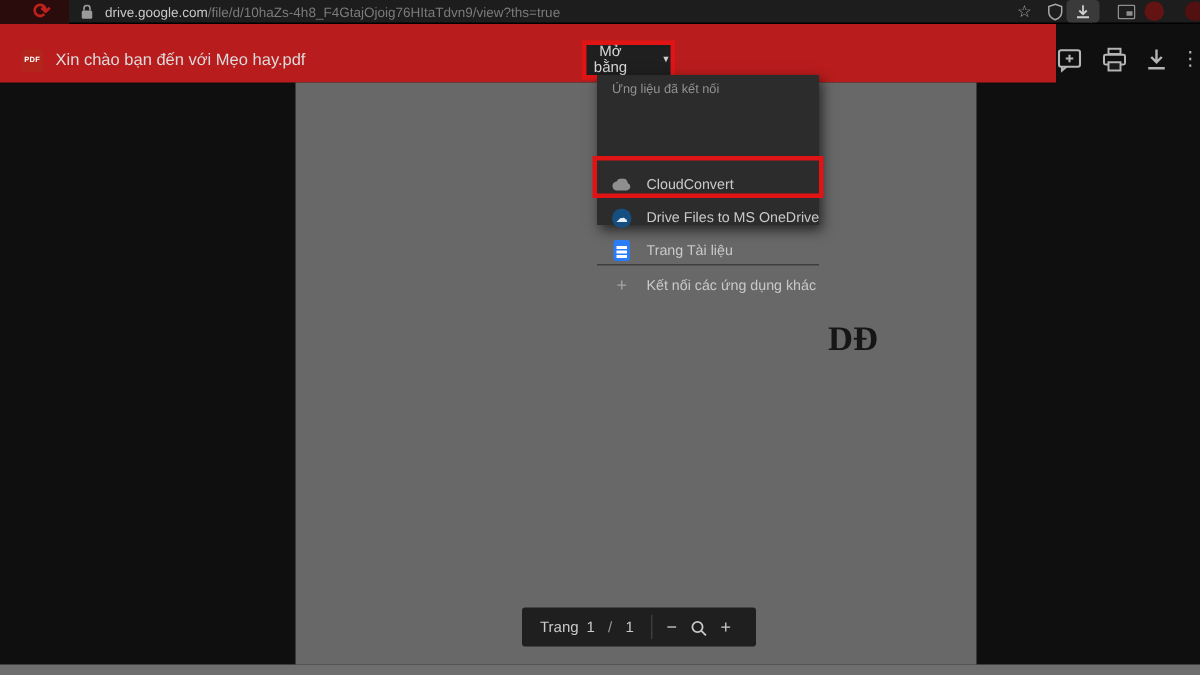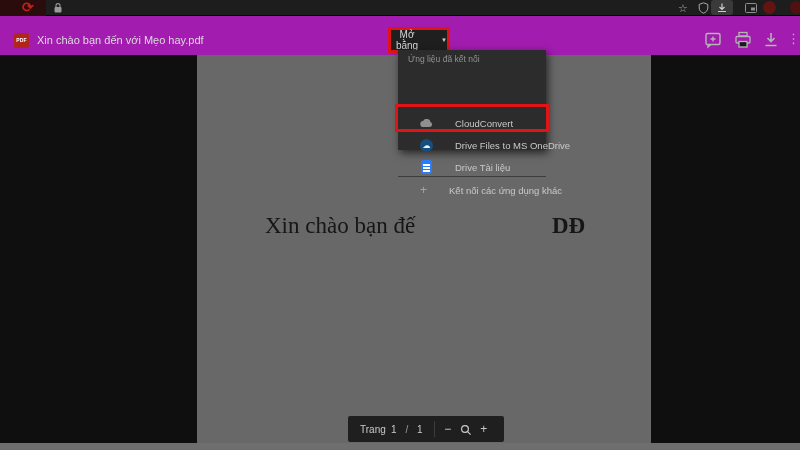--- a/index.html
+++ b/index.html
@@ -16,56 +16,56 @@
   #lock-icon { left:54px; top:3px; }
   #url-text { left:70px; top:2px; font-size:9px; line-height:12px; color:#c9c9c9; white-space:nowrap; }
   #url-text .dim { color:#7b7b7b; }
   .chrome-ico { top:1px; width:14px; height:14px; color:#a8a8a8; font-size:11px;
     line-height:14px; text-align:center; }
   #dl-chip { left:711px; top:0px; width:22px; height:15px; background:#3a3a3a; border-radius:3px; }
   #avatar-red { left:763px; top:1px; width:13px; height:13px; border-radius:50%; background:#641313; }
   #avatar-red2 { left:790px; top:1px; width:13px; height:13px; border-radius:50%; background:#531010; }
 
   
-  #viewer-header { left:0; top:16px; width:800px; height:39px; background:#a21caf; }
+  #viewer-header { left:0; top:16px; width:704px; height:39px; background:#b91c1c; }
   #pdf-badge { left:14px; top:17px; width:15px; height:15px; background:#b3251c; border-radius:2px;
     color:#fff; font-size:5px; font-weight:bold; line-height:15px; text-align:center; letter-spacing:.2px; }
   #file-name { left:37px; top:14px; font-size:11px; line-height:20px; color:#dcdcdc; white-space:nowrap; }
   .annotation { border:3px solid #e01414; }
   #open-with-annot { left:388px; top:11px; width:62px; height:26px; }
   #open-with-btn { width:100%; height:100%; background:#1f1f1f; border:none; cursor:pointer;
     color:#d6d6d6; font-size:10px; font-family:"Liberation Sans",sans-serif;
     display:flex; align-items:center; justify-content:center; gap:18px; }
   #open-with-btn .caret { font-size:6px; color:#cfcfcf; }
   .hdr-ico { top:15px; width:18px; height:18px; color:#b5b5b5; }
   .hdr-ico svg { width:100%; height:100%; }
   #dots-icon { top:14px; font-size:13px; line-height:18px; color:#b5b5b5; text-align:center; width:10px; }
 
   
   #pdf-page { left:197px; top:55px; width:454px; height:388px; background:#686868; }
   .doc-text { top:103px; font-family:"Liberation Serif", serif; font-size:23px; color:#161616; white-space:nowrap; }
   #doc-text-left { left:265px; }
   #doc-text-right { left:552px;font-weight:bold; }
 
   
-  #pager { left:348px; top:416px; width:156px; height:26px; background:#1f1f1f; border-radius:2px;
+  #pager { left:348px; top:405px; width:156px; height:26px; background:#1f1f1f; border-radius:2px;
     display:flex; align-items:center; color:#c9c9c9; font-size:10px; }
   #pager .lbl { margin-left:12px; }
   #pager .num { width:16px; text-align:center; }
   #pager .slash { width:10px; text-align:center; color:#9a9a9a; }
   #pager .divider { width:1px; height:16px; background:#3d3d3d; margin:0 4px 0 6px; }
   .pager-btn { width:18px; height:18px; border:none; background:transparent; color:#c9c9c9;
     font-size:12px; line-height:18px; text-align:center; cursor:pointer; padding:0; }
   .pager-btn svg { width:12px; height:12px; vertical-align:middle; }
 
   
   #dropdown { left:398px; top:50px; width:148px; height:100px; background:#2c2c2c;
     box-shadow:2px 3px 8px rgba(0,0,0,.65); }
   #dd-header { left:10px; top:4px; font-size:8.5px; color:#929292; }
-  .dd-item { left:12px; width:148px; height:22px; display:flex; align-items:center; cursor:pointer;gap:12px; }
+  .dd-item { left:0; width:148px; height:22px; display:flex; align-items:center; cursor:pointer; }
   .dd-item .ico { width:13px; margin-left:10px; display:flex; justify-content:center; }
   .dd-item .txt { margin-left:10px; font-size:9.5px; color:#c9c9c9; white-space:nowrap; }
   #dd-item-0 { top:62px; } #dd-item-1 { top:84px; } #dd-item-2 { top:106px; } #dd-item-3 { top:129px; }
   #dd-sep { left:0; top:126px; width:148px; height:1px; background:#3e3e3e; }
   #docs-annot { left:395px; top:104px; width:154px; height:28px; }
   #docs-icon { width:11px; height:14px; background:#2a7cf7; border-radius:2px; position:relative; }
   #docs-icon i { position:absolute; left:2px; right:2px; height:1.5px; background:#fff; }
   #docs-icon i:nth-child(1){ top:4px; } #docs-icon i:nth-child(2){ top:7px; } #docs-icon i:nth-child(3){ top:10px; }
   #onedrive-icon { width:13px; height:13px; border-radius:50%; background:#164e80; color:#e8f2fb;
     font-size:8px; line-height:13px; text-align:center; }
@@ -79,20 +79,21 @@
 
 <div id="stage">
 
   <div id="browser-bar" class="abs">
     <div id="reload-blob" class="abs"></div>
     <div id="reload-glyph" class="abs">⟳</div>
     <svg id="lock-icon" class="abs" width="8" height="10" viewBox="0 0 8 10">
       <rect x="0.5" y="4" width="7" height="5.5" rx="1" fill="#9a9a9a"></rect>
       <path d="M2 4 V2.6 a2 2 0 0 1 4 0 V4" fill="none" stroke="#9a9a9a" stroke-width="1.1"></path>
     </svg>
+    <div id="url-text" class="abs"><span>drive.google.com</span><span class="dim">/file/d/10haZs-4h8_F4GtajOjoig76HItaTdvn9/view?ths=true</span></div>
     <div class="chrome-ico abs" style="left:676px;">☆</div>
     <svg class="abs" style="left:698px; top:2px;" width="11" height="12" viewBox="0 0 11 12">
       <path d="M5.5 0.8 L9.8 2.4 V6 c0 2.6-2 4.3-4.3 5.2 C3.2 10.3 1.2 8.6 1.2 6 V2.4 Z" fill="none" stroke="#a8a8a8" stroke-width="1"></path>
     </svg>
     <div id="dl-chip" class="abs"></div>
     <svg class="abs" style="left:717px; top:3px;" width="10" height="10" viewBox="0 0 10 10">
       <path d="M5 0.5 V6 M2.5 4 L5 6.5 L7.5 4 M1 8.5 H9" fill="none" stroke="#cfcfcf" stroke-width="1.2"></path>
     </svg>
     <svg class="abs" style="left:745px; top:3px;" width="12" height="10" viewBox="0 0 12 10">
       <rect x="0.5" y="0.5" width="11" height="9" rx="1" fill="none" stroke="#8f8f8f" stroke-width="1"></rect>
@@ -129,21 +130,20 @@
     </div>
     <div class="hdr-ico abs" style="left:762px;">
       <svg viewBox="0 0 18 18">
           <path d="M9 2 V10 M5.5 7 L9 10.5 L12.5 7 M3.5 14.5 H14.5" fill="none" stroke="#b5b5b5" stroke-width="1.6"></path>
         </svg>
     </div>
     <div id="dots-icon" class="abs" style="left:787px;">⋮</div>
   </div>
 
   <div id="pdf-page" class="abs">
-    <div id="doc-text-left" class="doc-text abs">Xin chào bạn đế</div>
     <div id="doc-text-right" class="doc-text abs">DĐ</div>
   </div>
   <style>#doc-text-left,#doc-text-right{ top:158px; } #doc-text-left{ left:68px; } #doc-text-right{ left:355px; }</style>
 
   <div id="pager" class="abs">
     <span class="lbl">Trang</span>
     <span class="num">1</span>
     <span class="slash">/</span>
     <span class="num">1</span>
     <span class="divider"></span>
@@ -177,21 +177,21 @@
     </div>
 
     <div id="dd-item-2" class="dd-item abs">
       <span class="ico">
           <span id="docs-icon">
             <i></i>
             <i></i>
             <i></i>
           </span>
         </span>
-      <span class="txt">Drive Tài liệu</span>
+      <span class="txt">Trang Tài liệu</span>
     </div>
 
     <div id="dd-sep" class="abs"></div>
 
     <div id="dd-item-3" class="dd-item abs">
       <span class="ico">
           <span id="plus-icon-dd">+</span>
         </span>
       <span class="txt">Kết nối các ứng dụng khác</span>
     </div>

